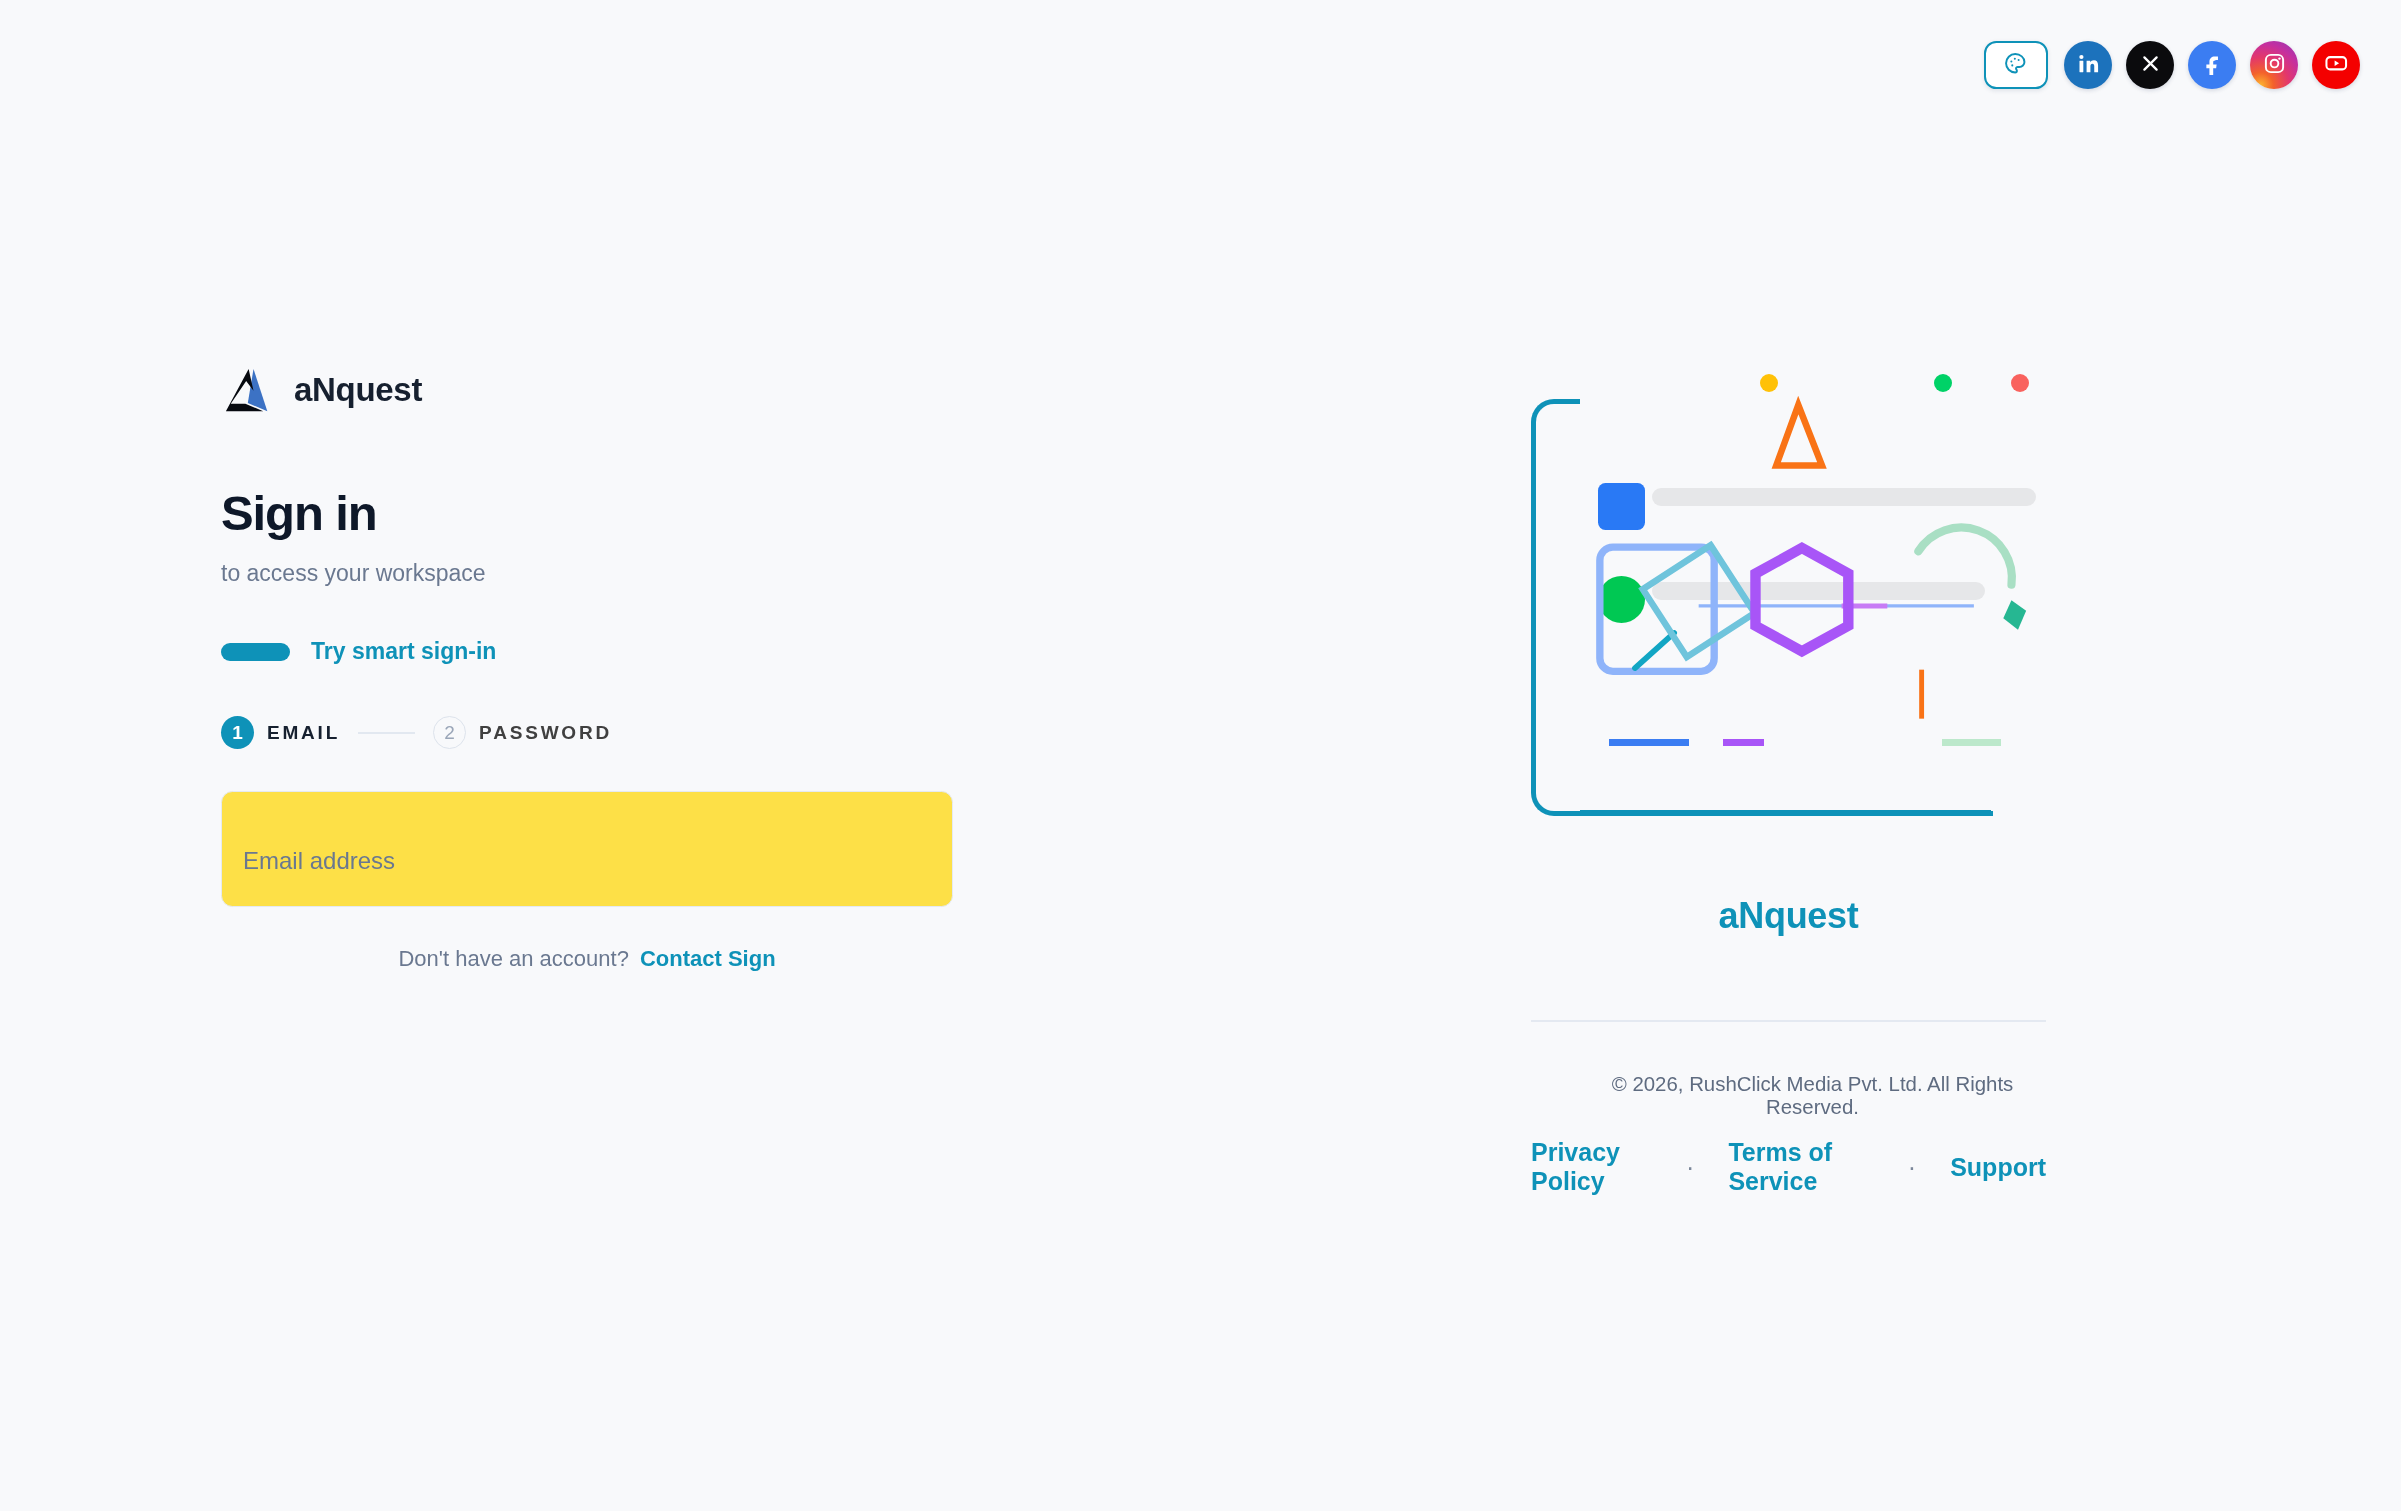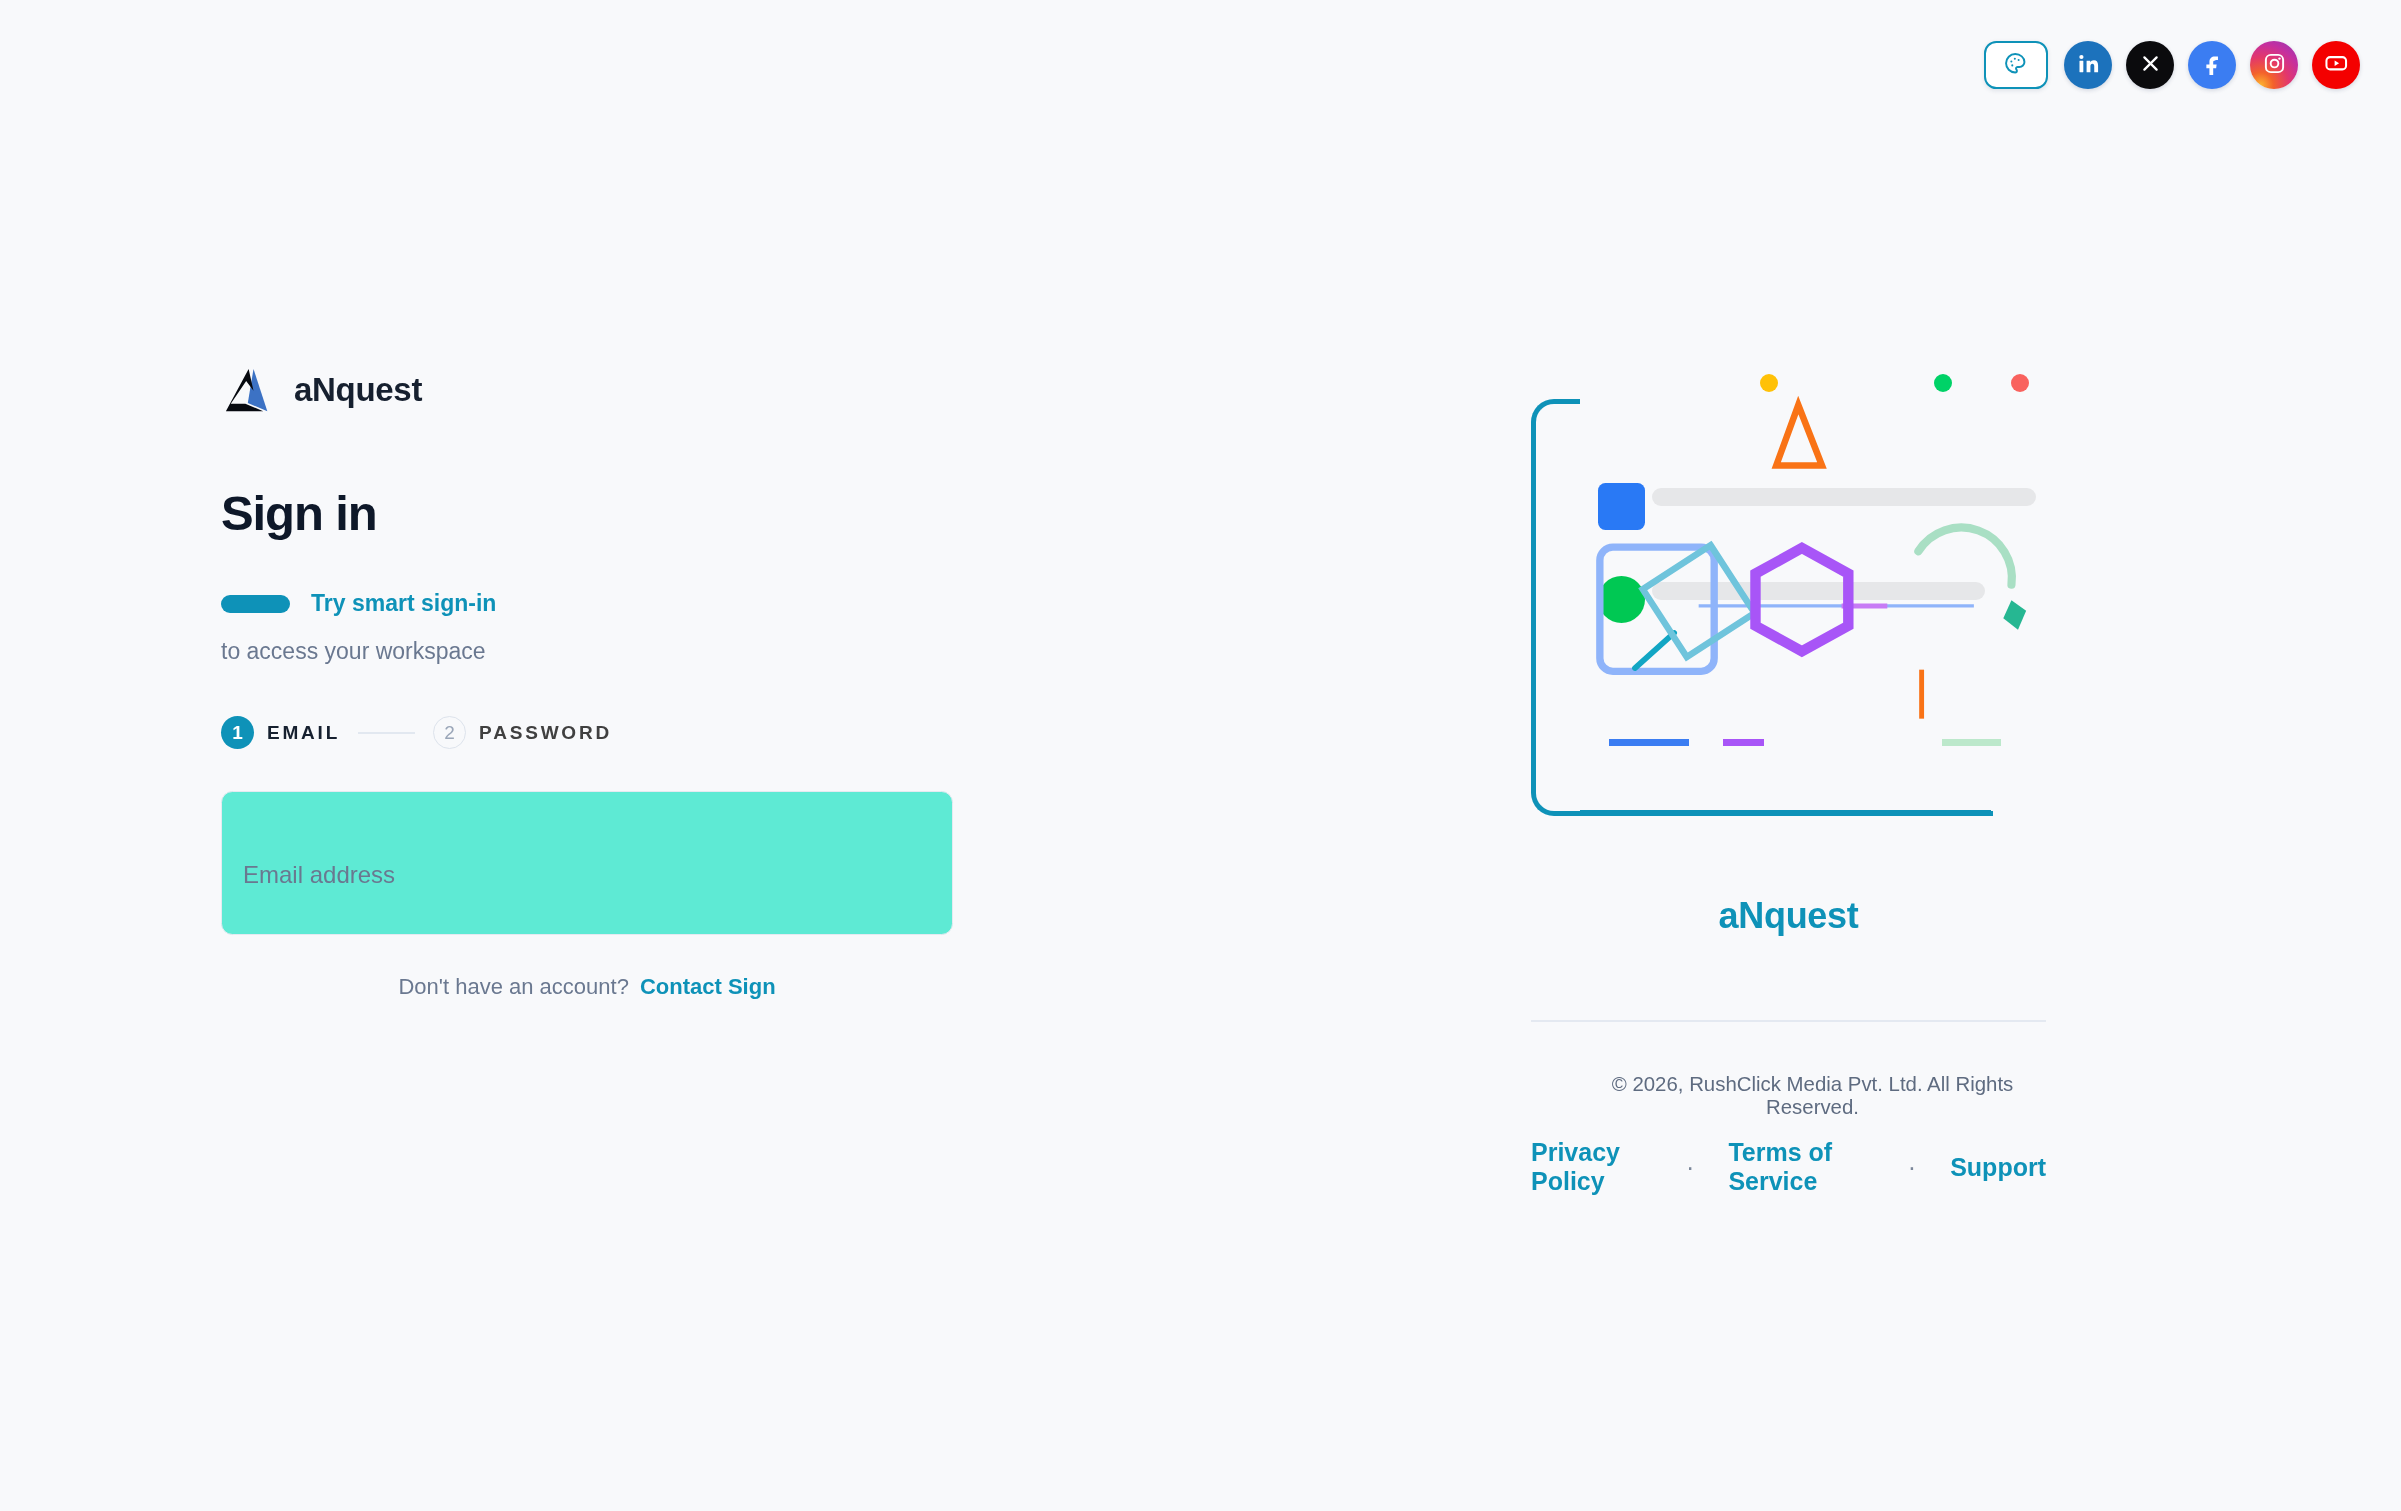--- a/index.html
+++ b/index.html
@@ -59,22 +59,22 @@
     font-size:19px; font-weight:bold; flex:0 0 auto;
   }
   .step.active .step-num { background:#0E92B8; color:#fff; }
   .step.idle  .step-num { background:transparent; color:#9AA6B8; border:1.6px solid #DDE3EC; font-weight:normal; }
   .step-label { font-size:19px; letter-spacing:2.8px; font-weight:bold; }
   .step.active .step-label { color:#16202F; }
   .step.idle  .step-label { color:#404040; font-weight:bold; }
   #step-connector { width:57px; height:2.5px; background:#E2E8F0; margin:0 18px; flex:0 0 auto; }
 
   #email-field {
-    margin-top:42px; width:732px; height:144px;
-    background:#5eead4; border:1.6px solid #E5EAF1; border-radius:11.4px;
+    margin-top:42px; width:732px; height:116px;
+    background:#fde047; border:1.6px solid #E5EAF1; border-radius:11.4px;
     padding:23px 21px 0 21px;
     font-size:24px; color:#6A7890;
     font-family:"Liberation Sans", sans-serif;
     outline:none;
   }
   #email-field::placeholder { color:#6A7890; opacity:1; }
 
   #next-button {
     margin-top:42px; width:732px; height:81px;
     background:#0E92B8; border:none; border-radius:11.4px;
@@ -197,26 +197,26 @@
     <span id="brand-logo">
       <svg width="52" height="52" viewBox="0 0 64 64">
         <polygon points="40,6 57,58 33,48" fill="#3C72C4"></polygon>
         <polygon points="34,6 6,58 52,58 30,49 12,49 31,21 40,33" fill="#070A10"></polygon>
       </svg>
     </span>
     <span id="brand-name">aNquest</span>
   </div>
 
   <h1 id="page-title">Sign in</h1>
+  <div id="page-subtitle">to access your workspace</div>
+
   <div id="smart-signin-row">
     <div id="smart-toggle"></div>
     <span id="smart-signin-link">Try smart sign-in</span>
   </div>
-
-  <div id="page-subtitle">to access your workspace</div>
 
   <div id="stepper">
     <div class="step active">
       <span class="step-num">1</span>
       <span class="step-label">EMAIL</span>
     </div>
     <div id="step-connector"></div>
     <div class="step idle">
       <span class="step-num">2</span>
       <span class="step-label">PASSWORD</span>

